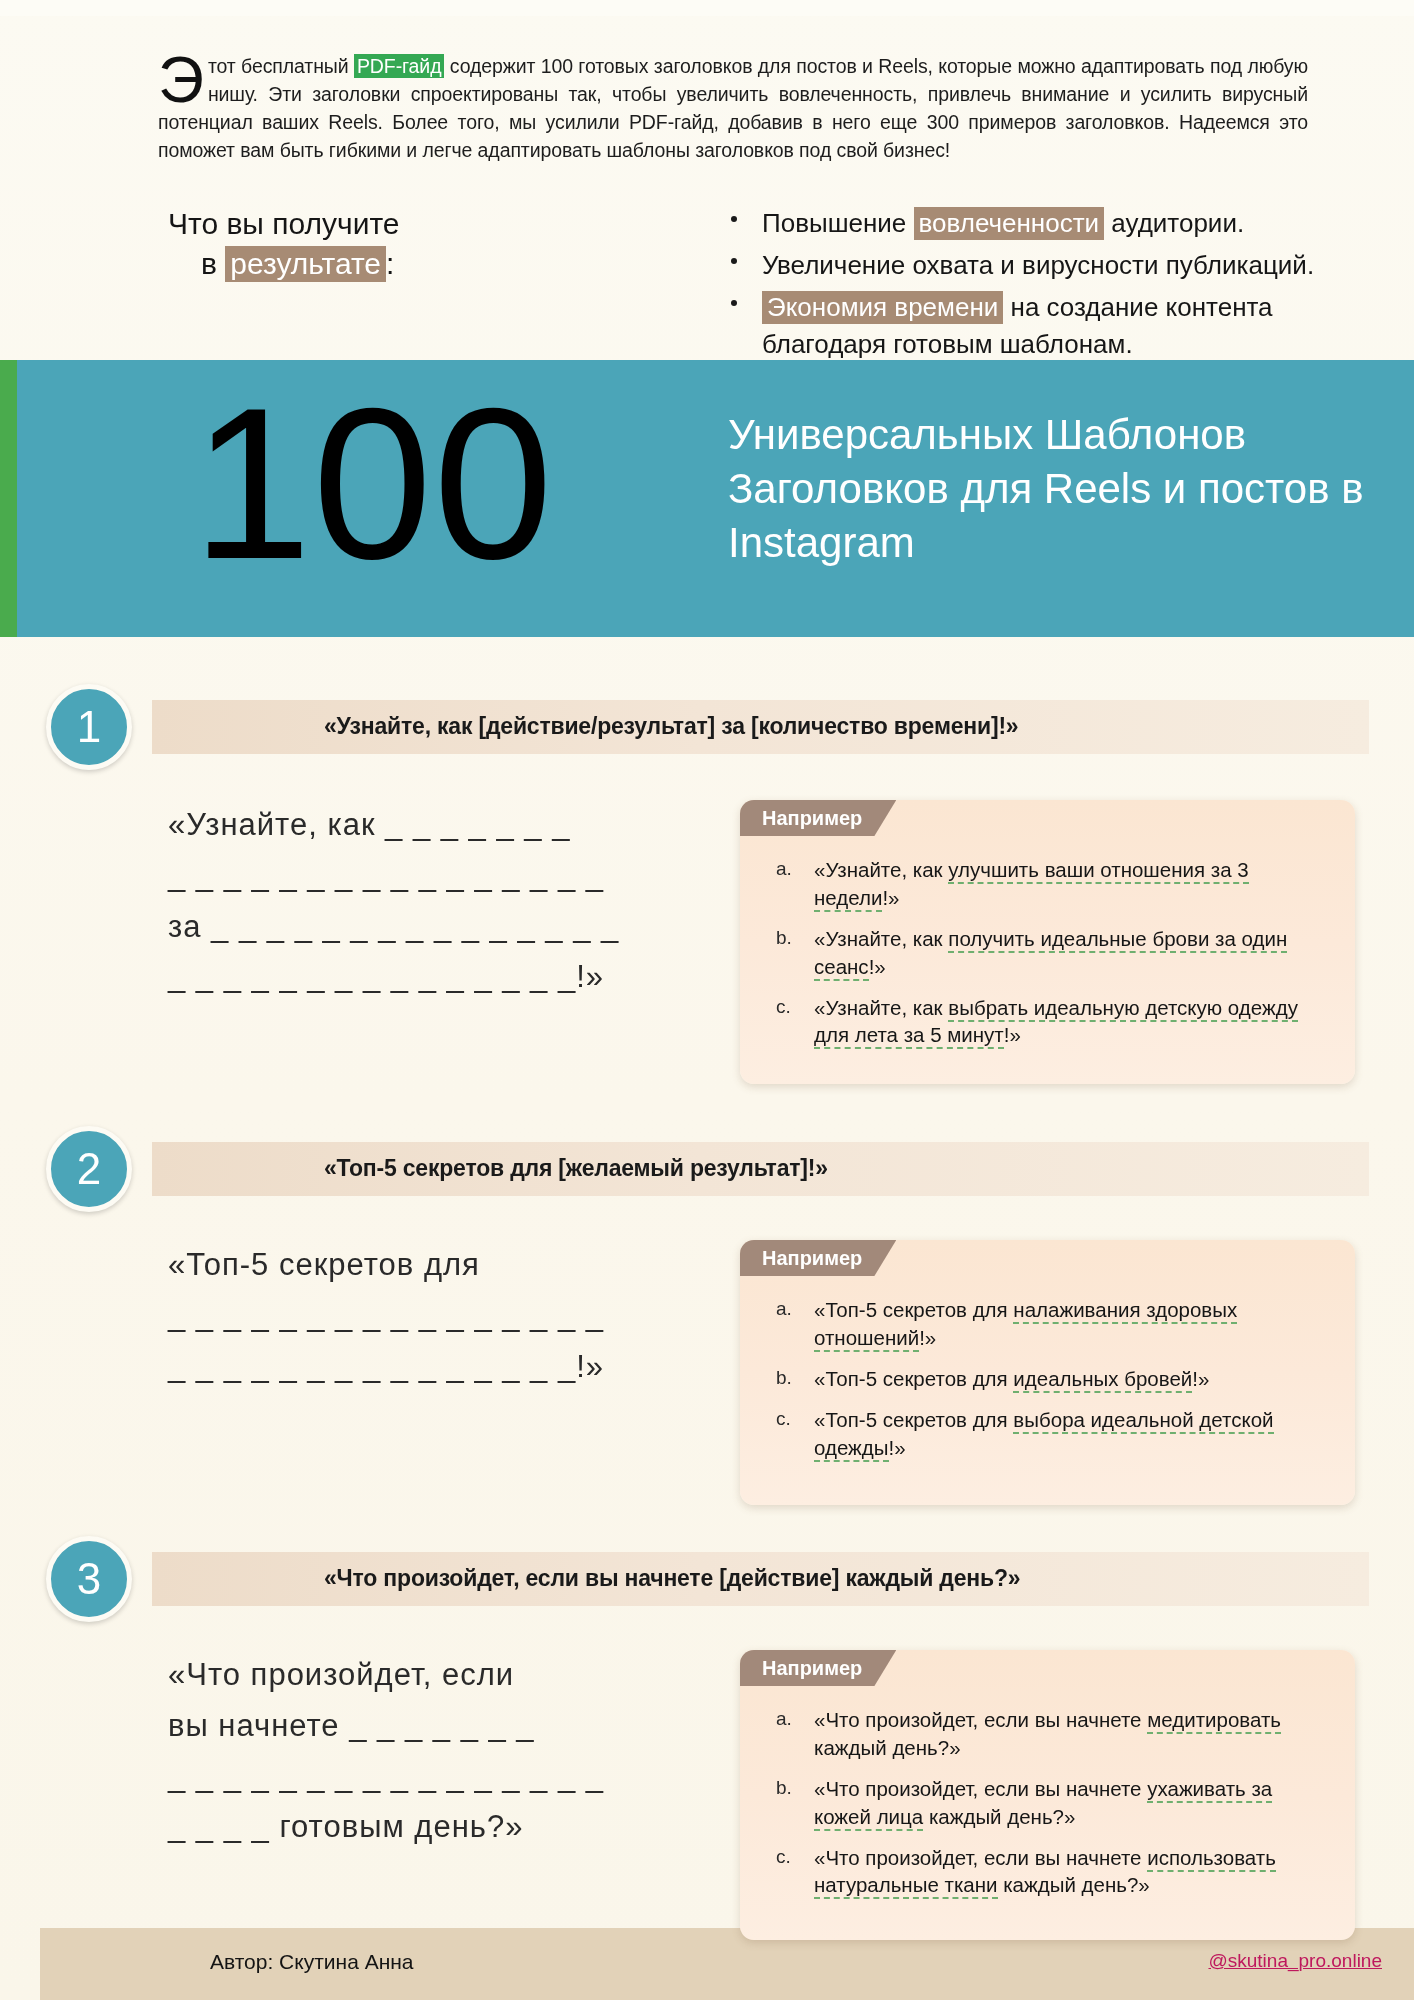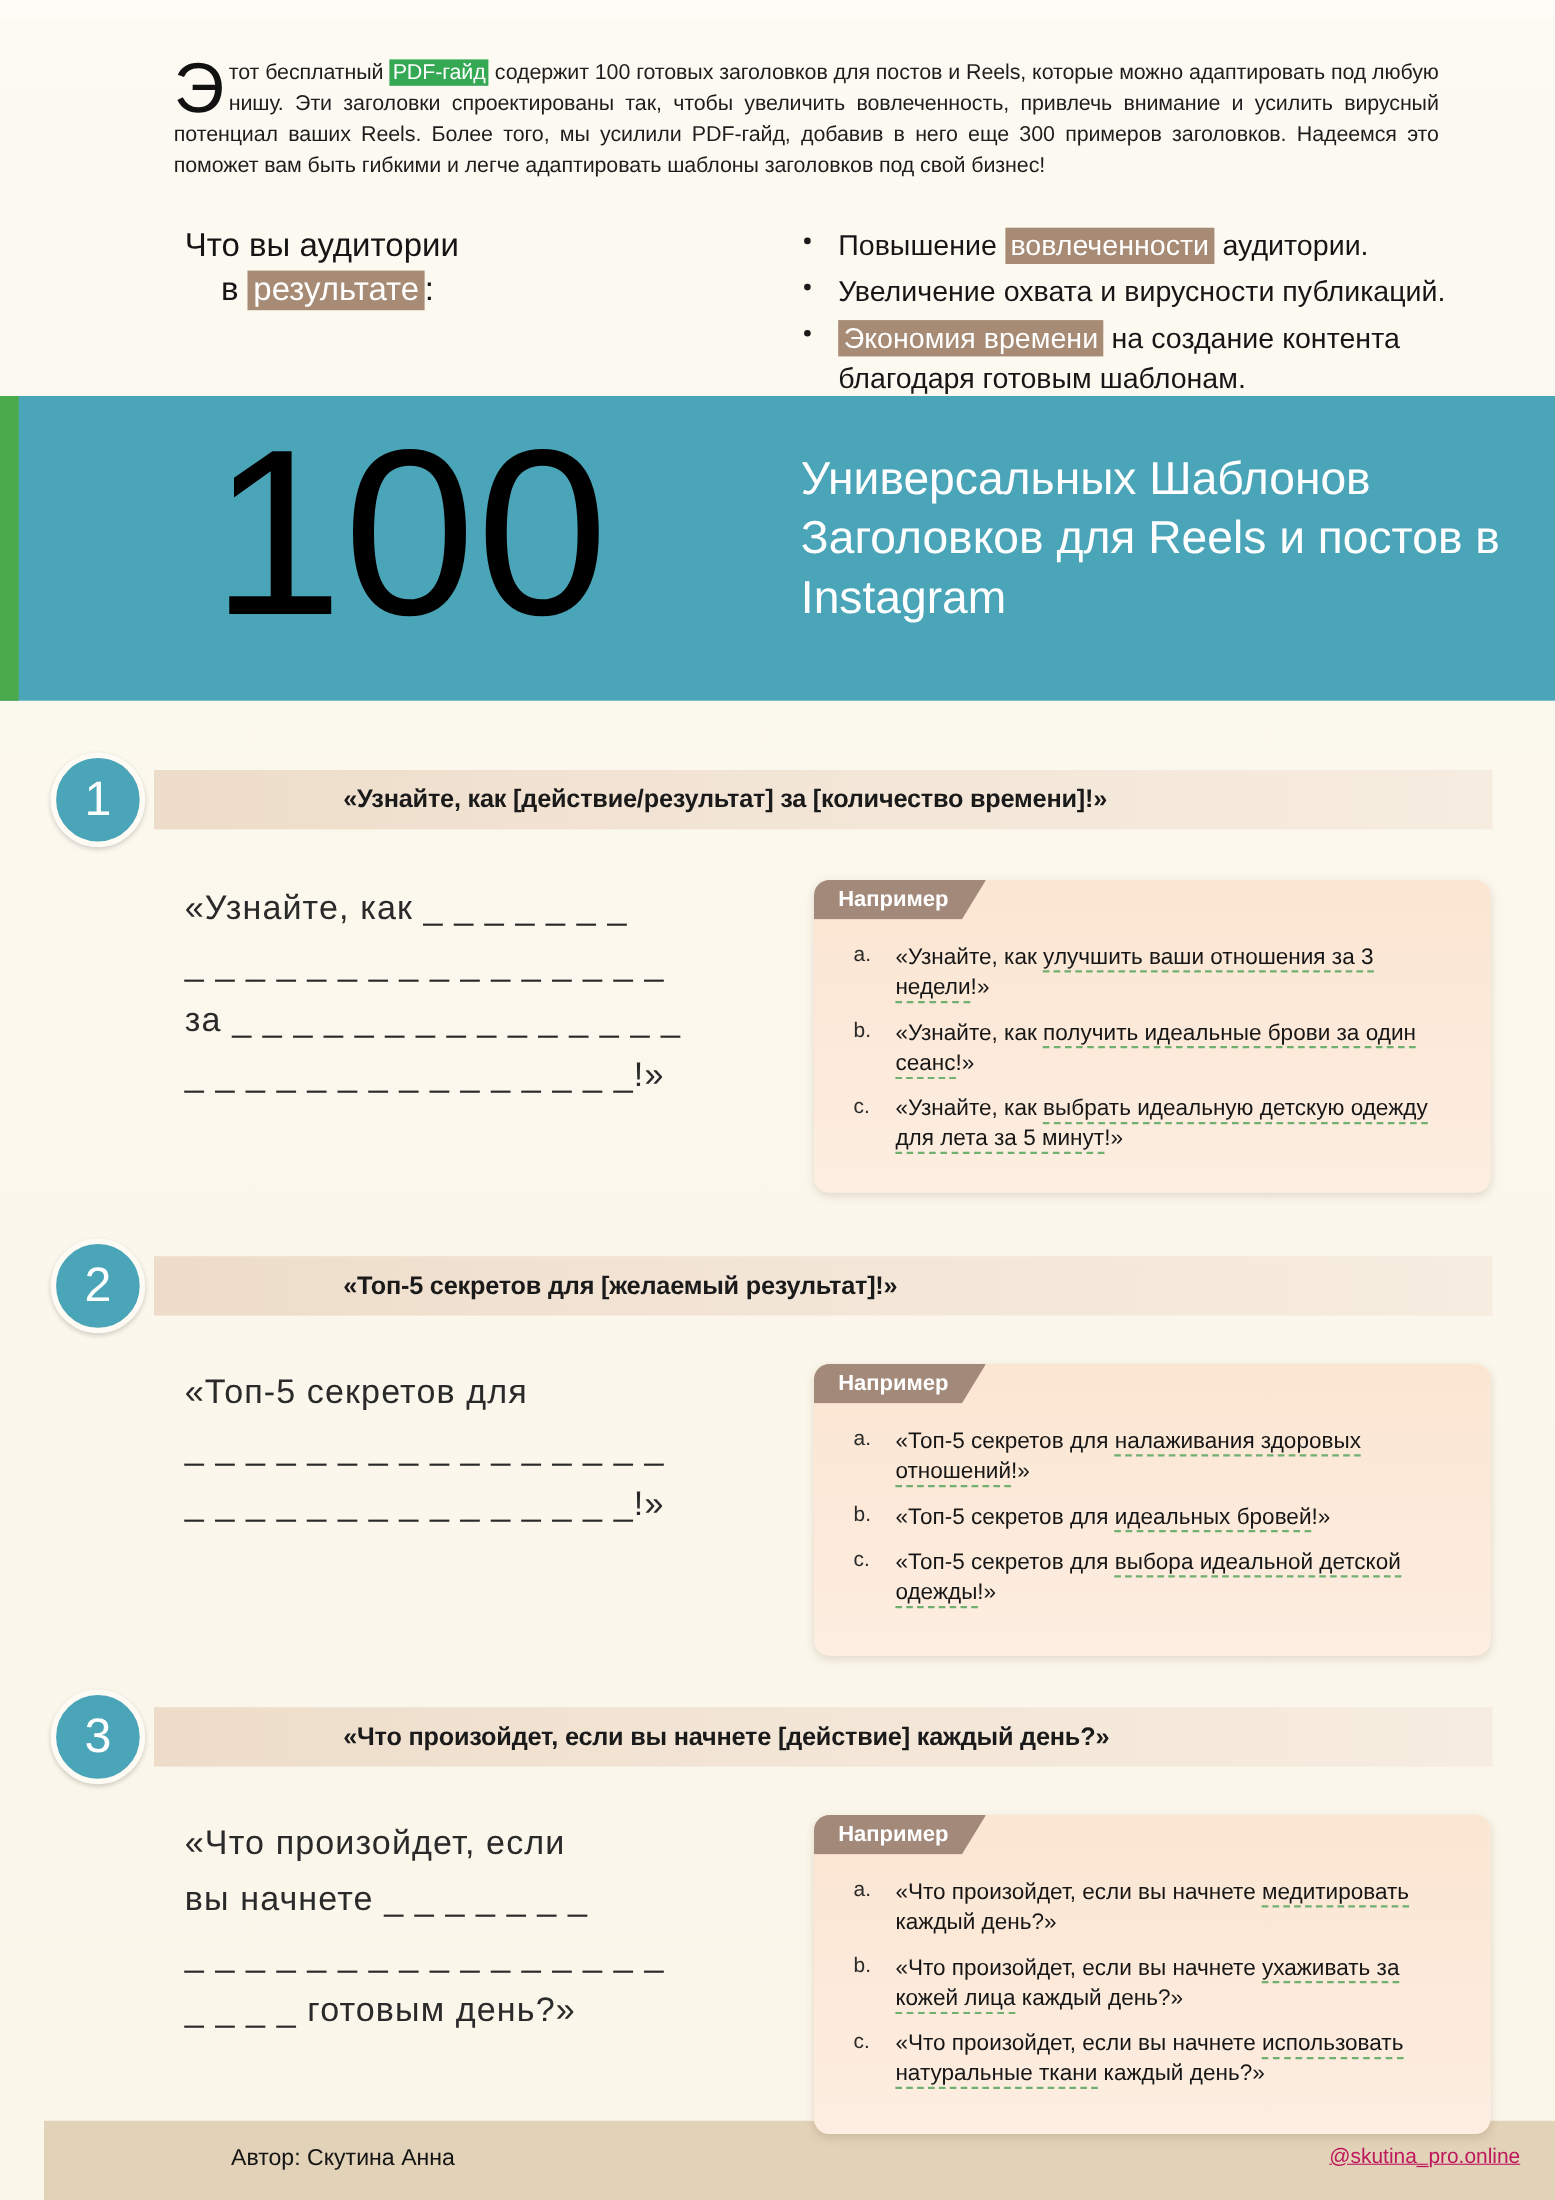--- a/index.html
+++ b/index.html
@@ -138,21 +138,21 @@
     font-size: 42px;
     line-height: 1.28;
     font-weight: 300;
     color: #ffffff;
   }
 
   
   .section { position: absolute; left: 0; width: 1414px; }
   .sec-head-bar {
     position: absolute;
-    left: 140px;
+    left: 152px;
     width: 1217px;
     height: 54px;
     background: linear-gradient(90deg, #eddcc9 0%, #f3e5d6 45%, #f6ecdf 100%);
   }
   .sec-head-text {
     position: absolute;
     left: 172px;
     top: 13px;
     font-size: 23px;
     font-weight: bold;
@@ -264,21 +264,21 @@
 
 <div class="page">
 
   <div class="top-strip"></div>
 
   <p class="intro">
     <span class="dropcap">Э</span><span>тот бесплатный </span><span class="hl-green">PDF-гайд</span><span> содержит 100 готовых заголовков для постов и Reels, которые можно адаптировать под любую нишу. Эти заголовки спроектированы так, чтобы увеличить вовлеченность, привлечь внимание и усилить вирусный потенциал ваших Reels. Более того, мы усилили PDF-гайд, добавив в него еще 300 примеров заголовков. Надеемся это поможет вам быть гибкими и легче адаптировать шаблоны заголовков под свой бизнес!</span>
   </p>
 
   <div class="promise">
-    <div class="l1">Что вы аудитории</div>
+    <div class="l1">Что вы получите</div>
     <div class="l2"><span>в </span><span class="hl-tan">результате</span><span>:</span></div>
   </div>
 
   <ul class="benefits" id="benefits-list">
       <li><span>Повышение </span><span class="hl-tan">вовлеченности</span><span> аудитории.</span></li>
       <li><span>Увеличение охвата и вирусности публикаций.</span></li>
       <li><span></span><span class="hl-tan">Экономия времени</span><span> на создание контента благодаря готовым шаблонам.</span></li>
     </ul>
 
   <div class="hero">

